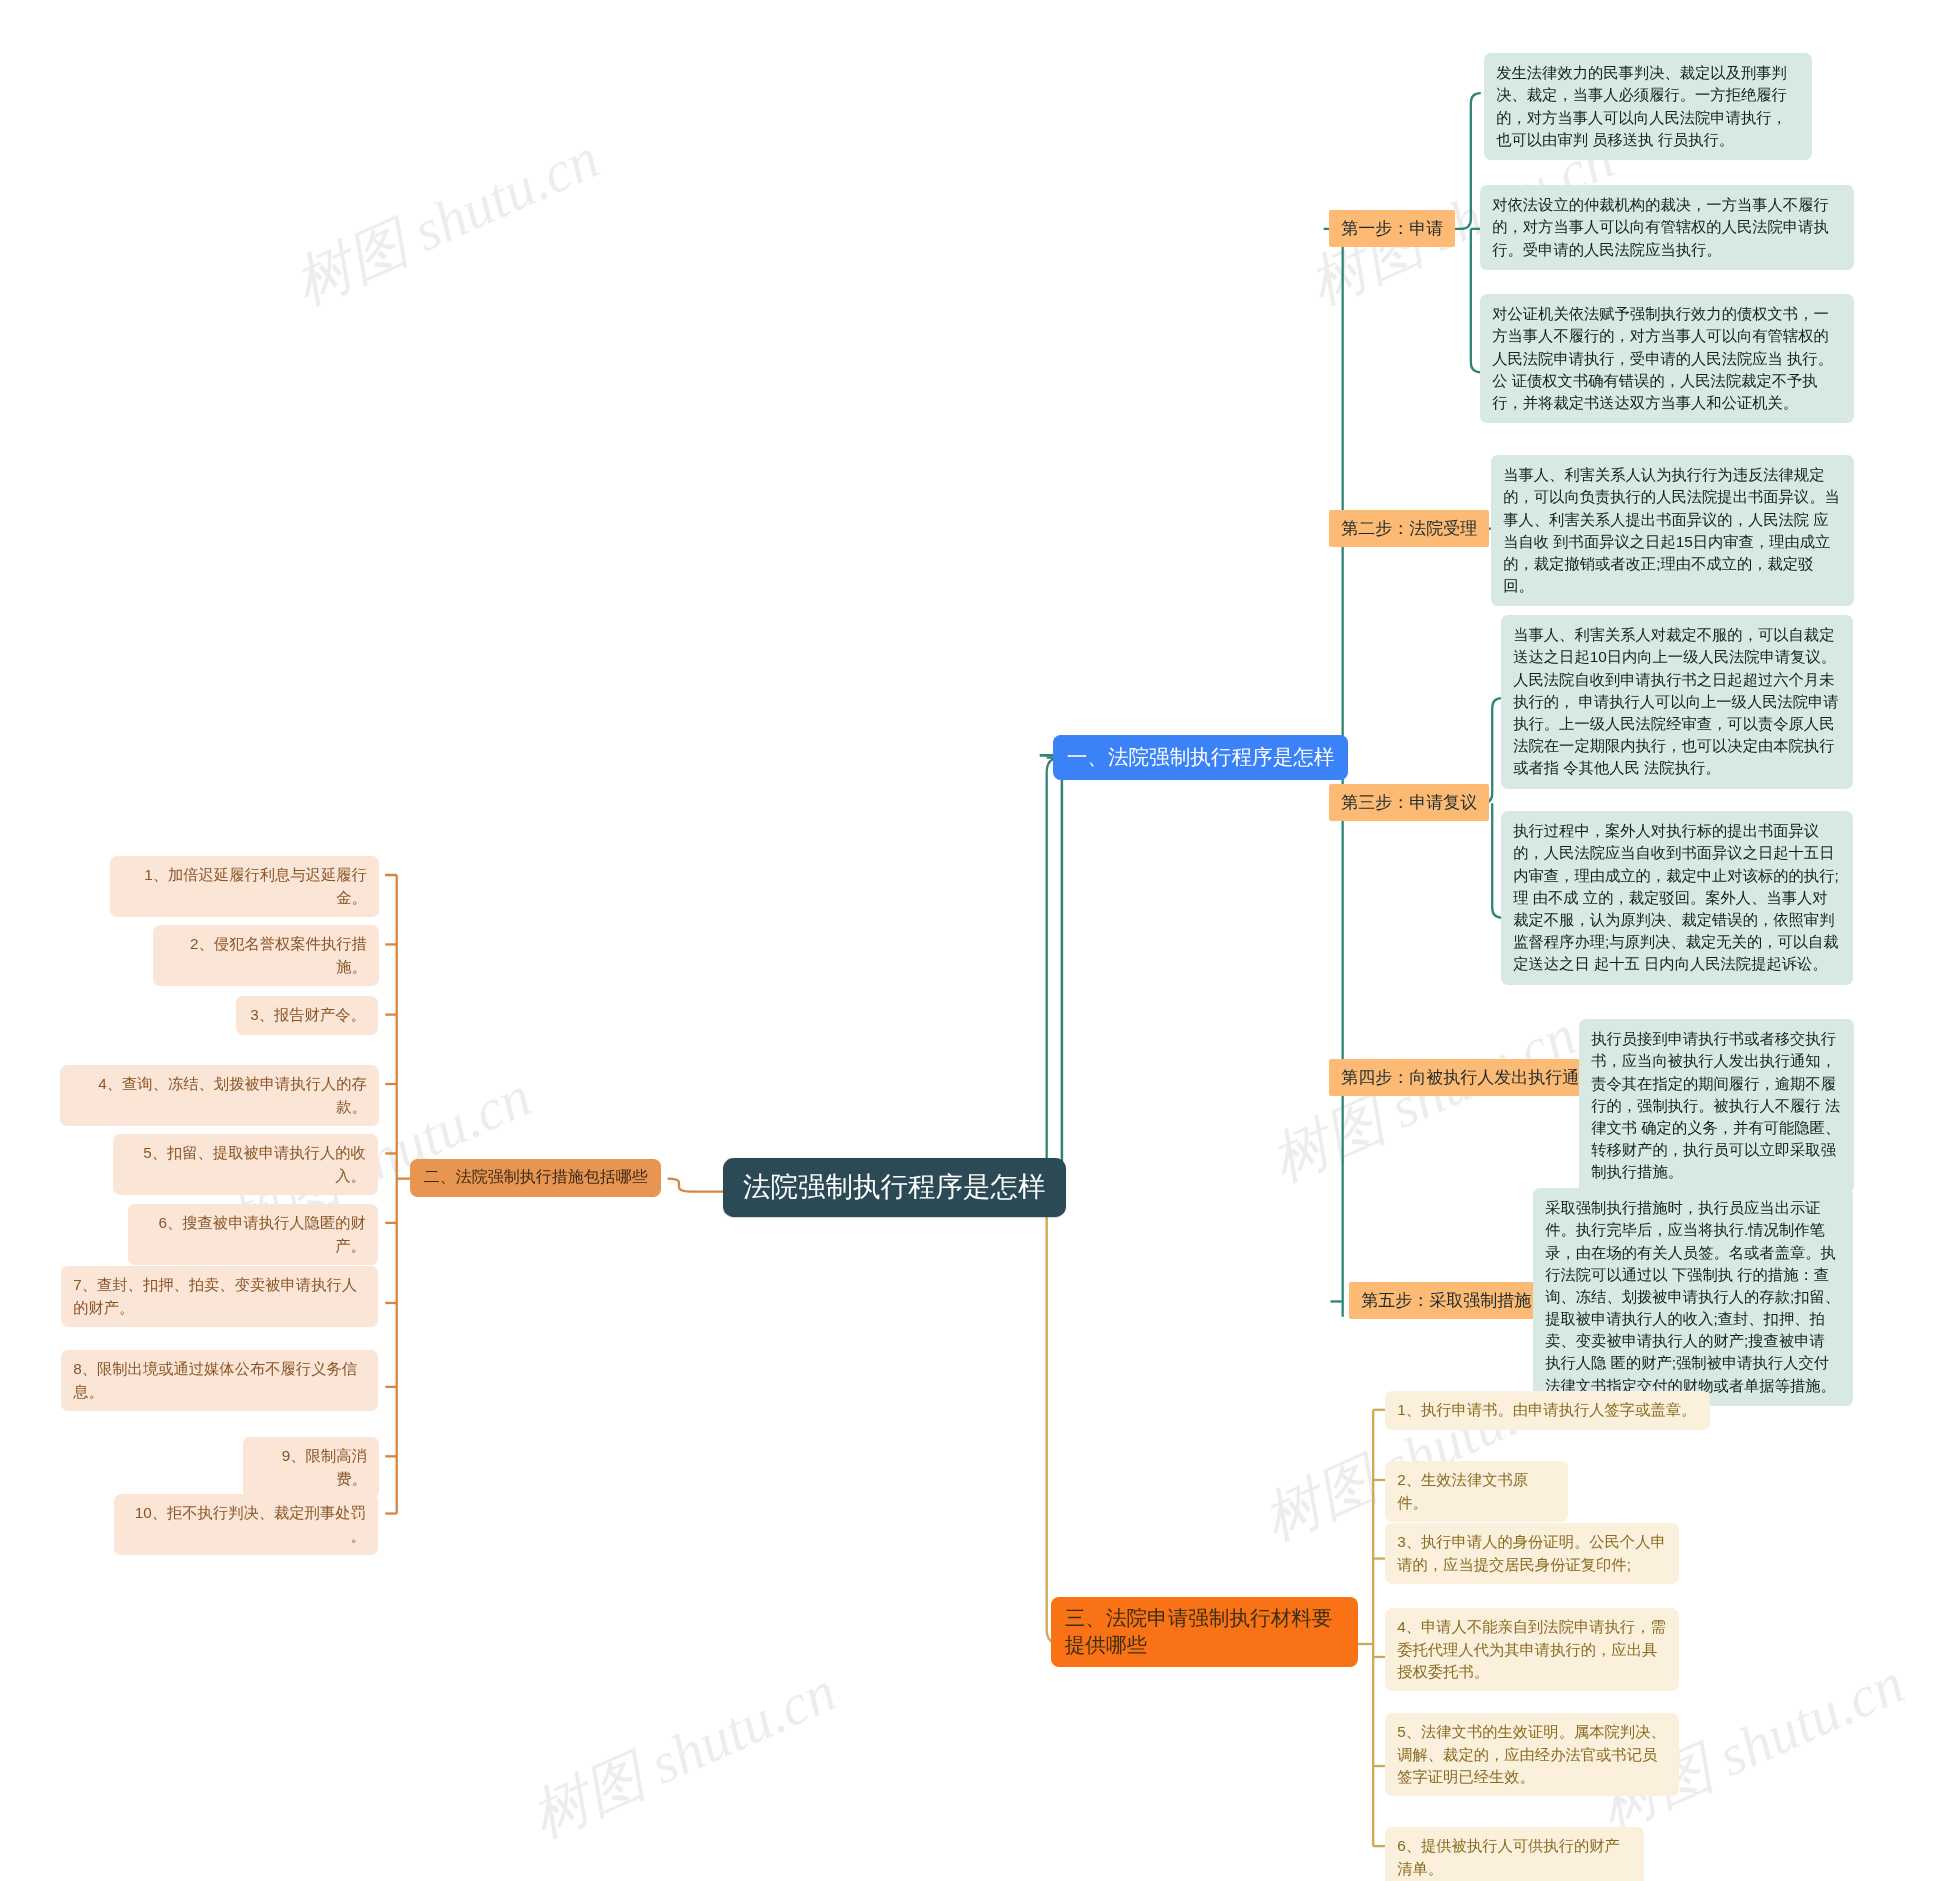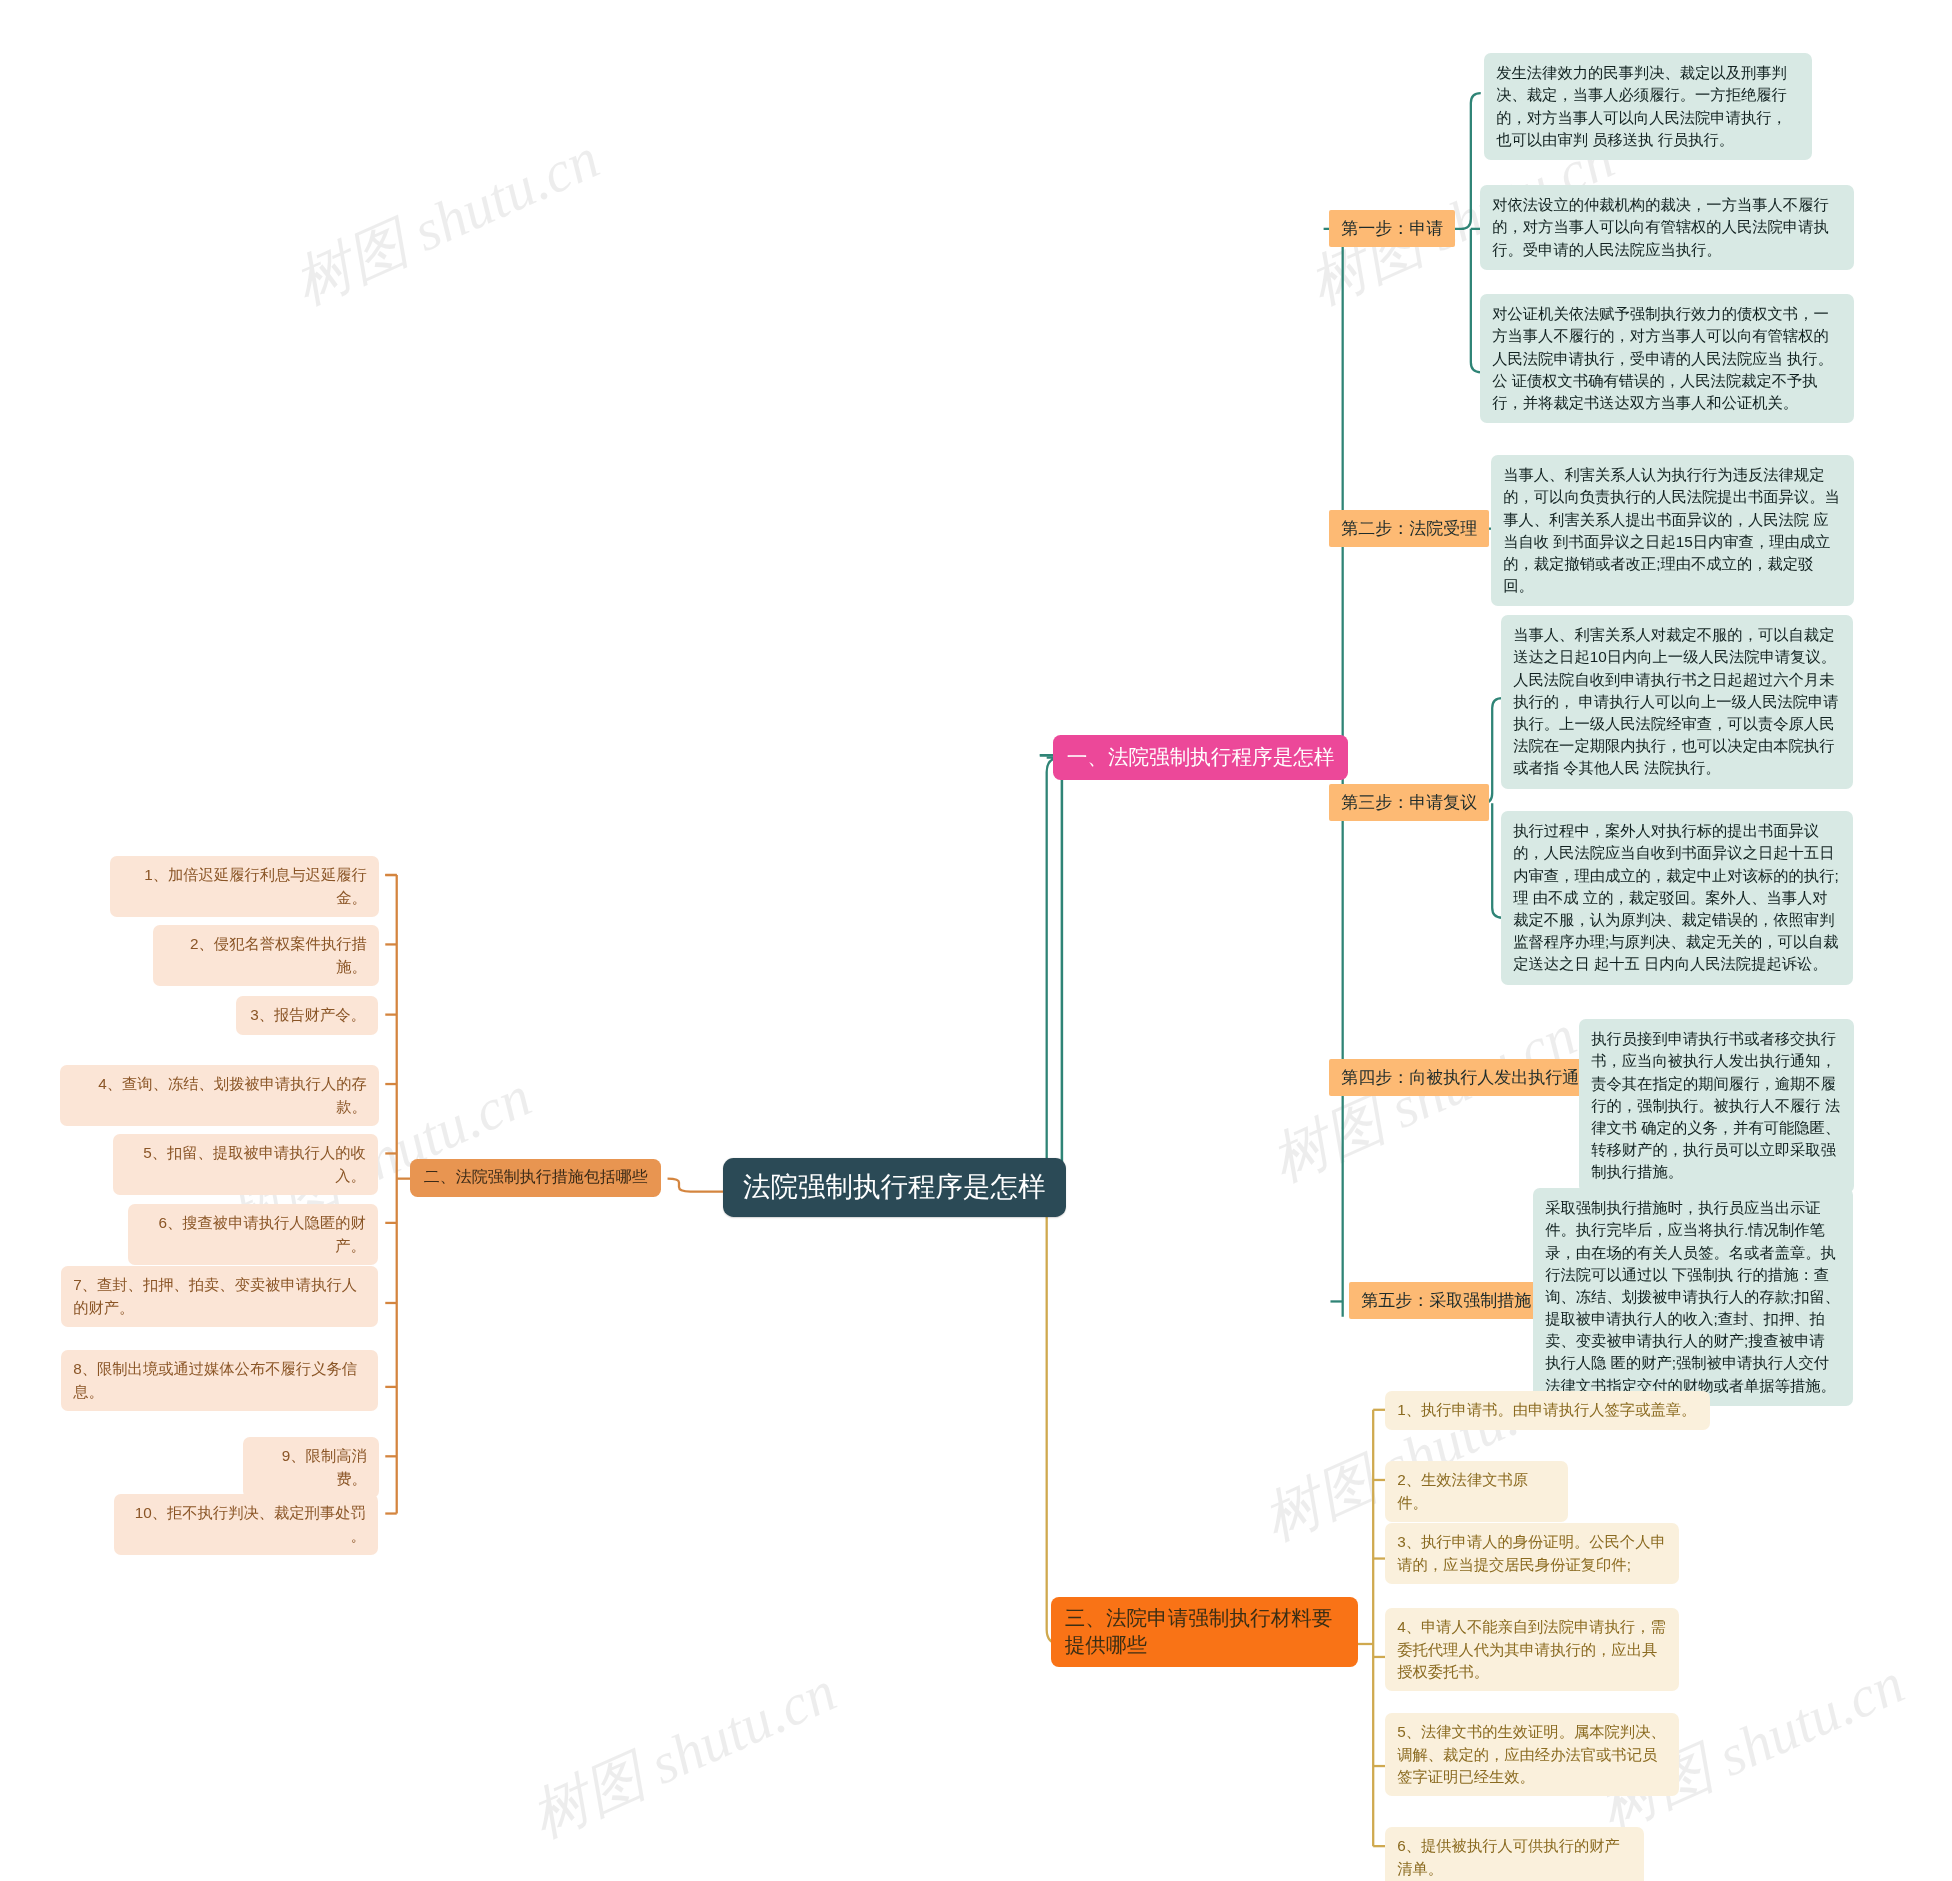--- a/index.html
+++ b/index.html
@@ -13,21 +13,21 @@
 
   .node{position:absolute;box-sizing:border-box;border-radius:9.2px;}
 
   
   .root{
     background:#2b4a56;color:#ffffff;border-radius:10.7px;
     font-size:27.5px;line-height:1.25;padding:12.2px 20px;white-space:nowrap;
     box-shadow:0 0.8px 1.5px rgba(0,0,0,.18);
   }
   
-  .b1{background:#ec4899;color:#ffffff;font-size:20.6px;padding:8.4px 13.7px;border-radius:7.6px;}
+  .b1{background:#3b82f6;color:#ffffff;font-size:20.6px;padding:8.4px 13.7px;border-radius:7.6px;}
   .b2{background:#e89551;color:#3b2a17;font-size:16px;padding:8.4px 13.7px;border-radius:7.6px;}
   .b3{background:#f97316;color:#3b2e14;font-size:20.6px;padding:8.4px 13.7px;border-radius:8px;line-height:1.3;}
 
   
   .step{background:#fdba74;color:#1d2b2b;font-size:17px;padding:6.9px 12.2px;border-radius:2px;white-space:nowrap;}
 
   
   .leaf-teal{background:#d8e9e4;color:#10201f;font-size:15.3px;line-height:1.45;padding:9.2px 12.2px;border-radius:6.9px;}
   .leaf-peach{background:#fbe5d6;color:#8a5526;font-size:15.3px;line-height:1.45;padding:8.4px 12.2px;border-radius:6.9px;}
   .leaf-gold{background:#faf0dc;color:#8a6a20;font-size:15.3px;line-height:1.45;padding:8.4px 12.2px;border-radius:6.9px;}

